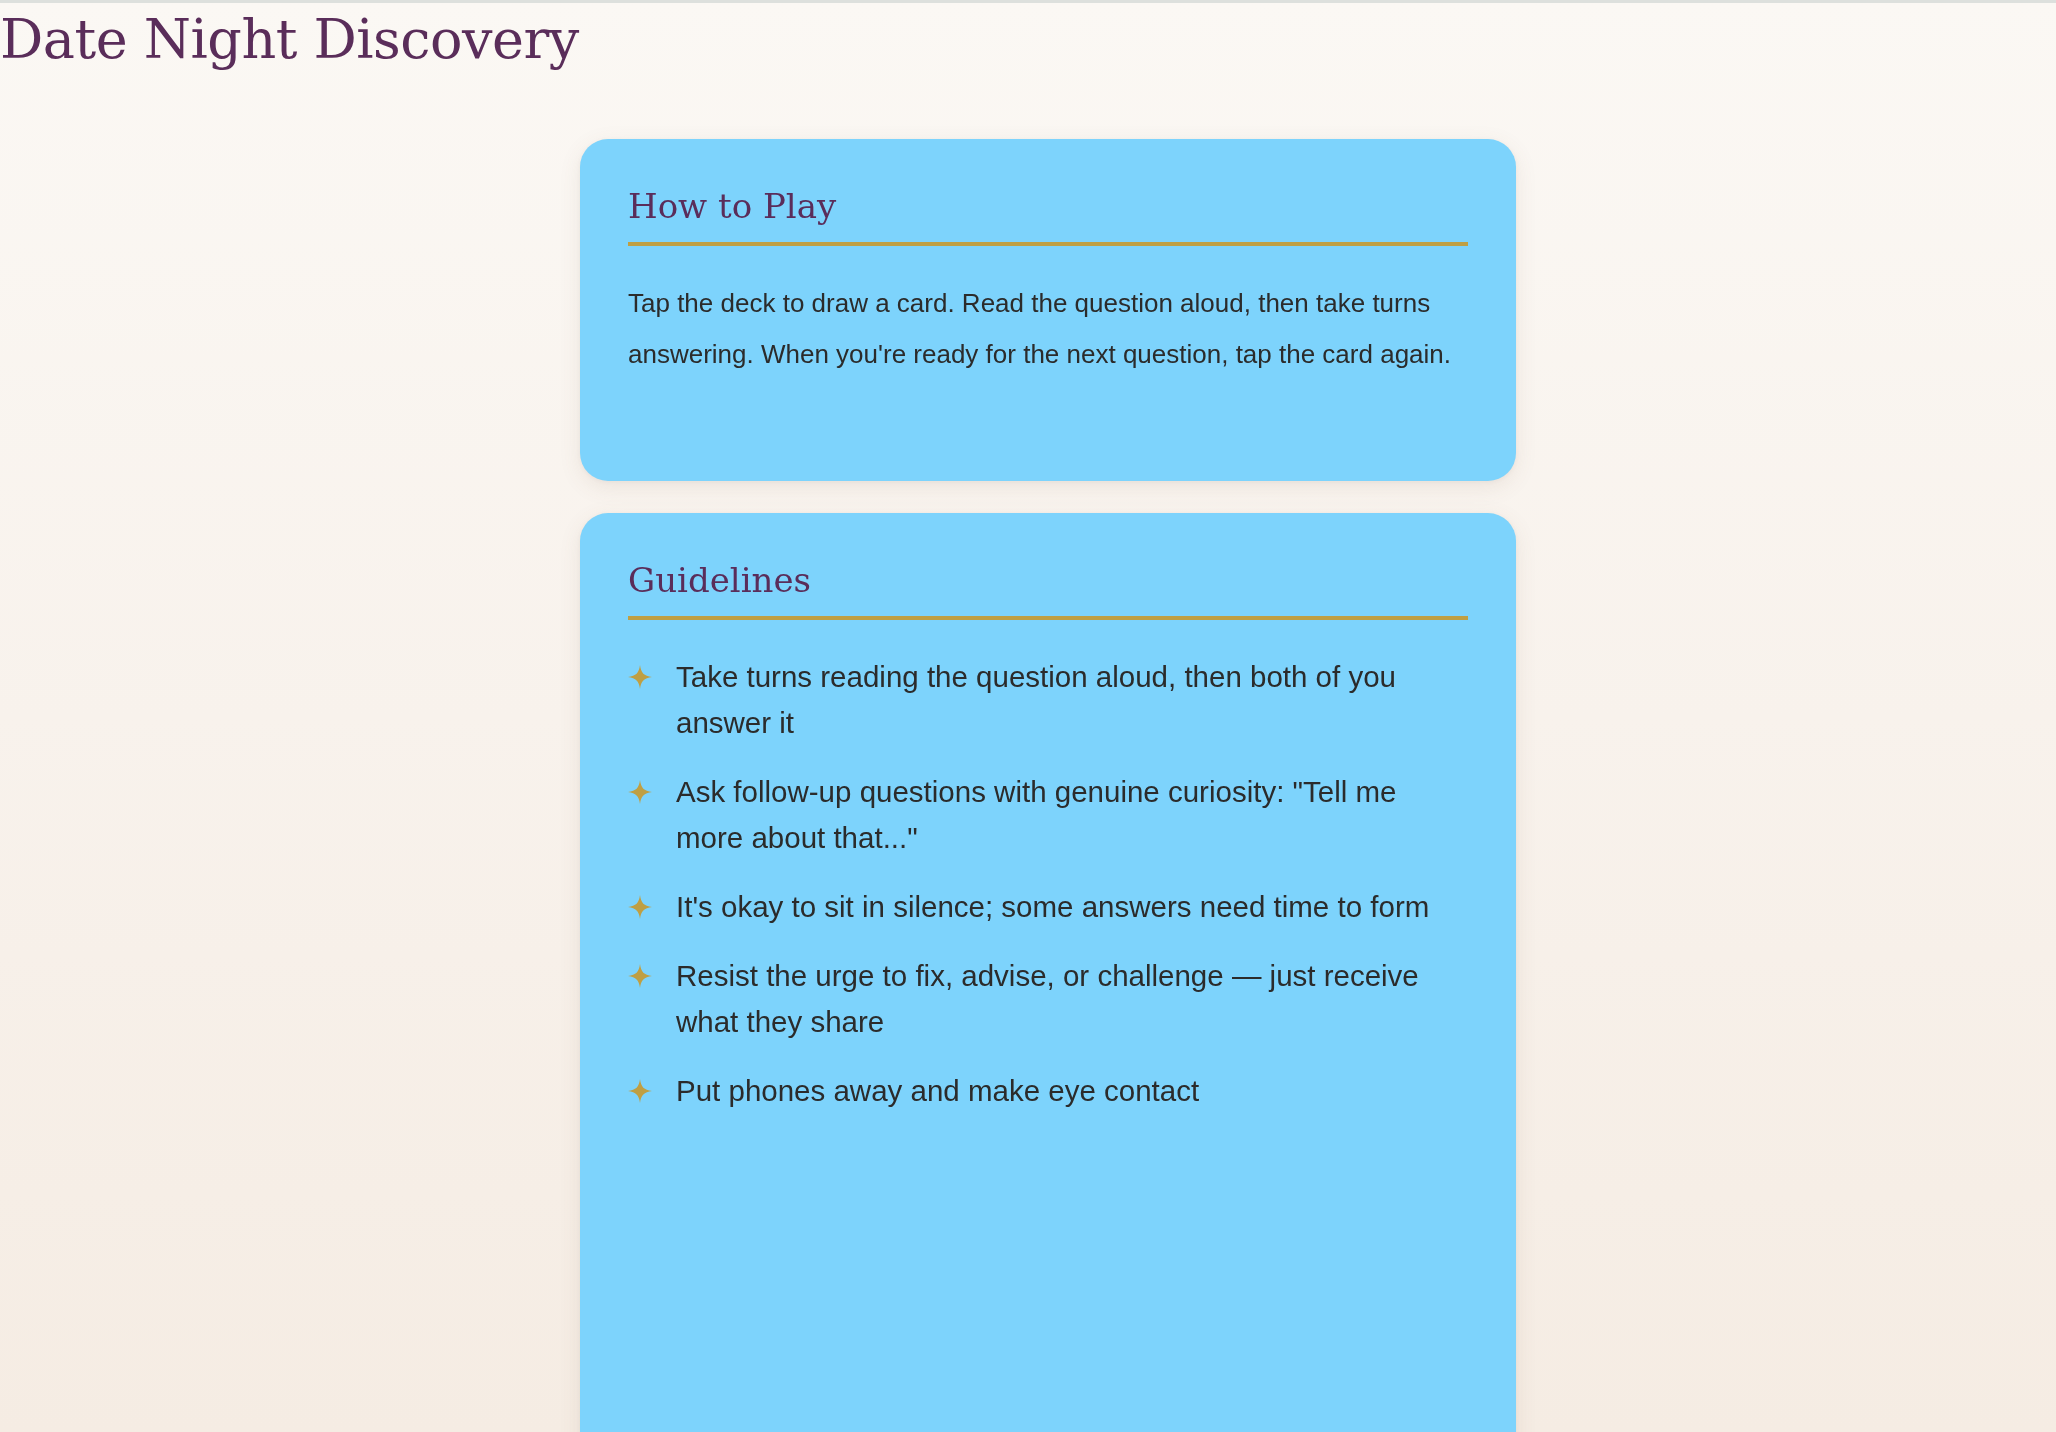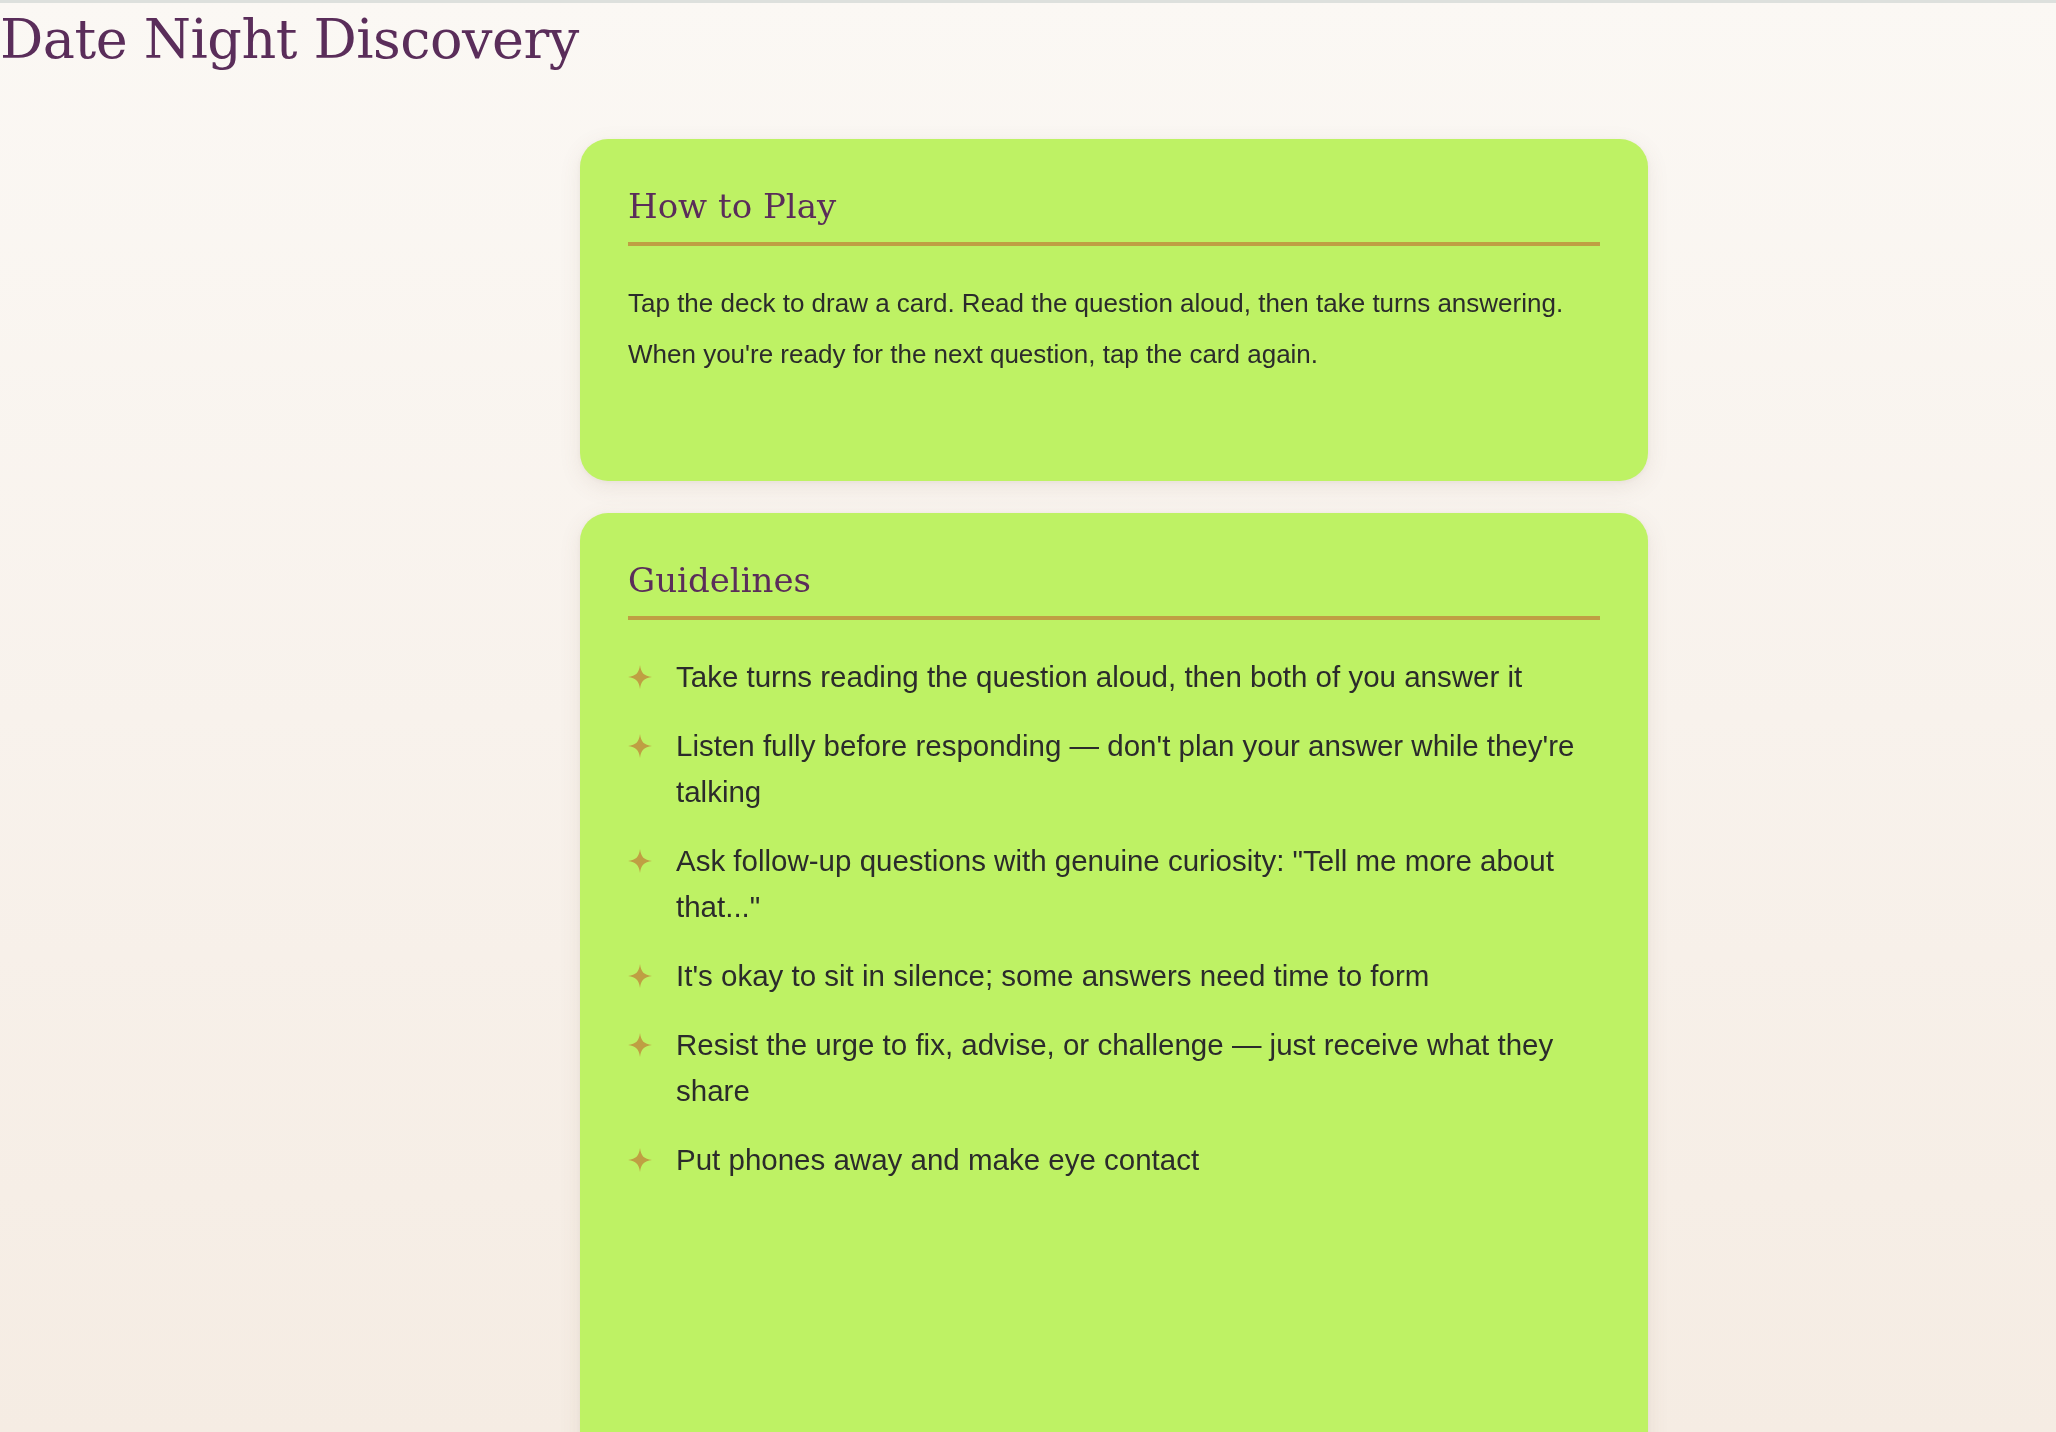--- a/index.html
+++ b/index.html
@@ -31,22 +31,22 @@
       font-family: "DejaVu Serif", "Liberation Serif", serif;
       font-size: 54px;
       font-weight: normal;
       color: #5a2d5a;
       margin: 0;
       letter-spacing: -0.5px;
     }
     .card {
       position: absolute;
       left: 580px;
-      width: 1068px;
-      background: #bef264;
+      width: 936px;
+      background: #7dd3fc;
       border-radius: 28px;
       box-shadow: 0 6px 22px rgba(120, 90, 70, 0.10), 0 1px 4px rgba(120, 90, 70, 0.06);
       box-sizing: border-box;
       padding: 0 48px;
     }
     .card-howto {
       top: 139px;
       height: 342px;
     }
     .card-guidelines {
@@ -110,26 +110,20 @@
     <li class="guideline-item">
       <svg class="star" viewBox="0 0 24 24">
           <path d="M12 0 C13 8 16 11 24 12 C16 13 13 16 12 24 C11 16 8 13 0 12 C8 11 11 8 12 0 Z" fill="#bf9f43"></path>
         </svg>
       <span>Take turns reading the question aloud, then both of you answer it</span>
     </li>
     <li class="guideline-item">
       <svg class="star" viewBox="0 0 24 24">
           <path d="M12 0 C13 8 16 11 24 12 C16 13 13 16 12 24 C11 16 8 13 0 12 C8 11 11 8 12 0 Z" fill="#bf9f43"></path>
         </svg>
-      <span>Listen fully before responding — don't plan your answer while they're talking</span>
-    </li>
-    <li class="guideline-item">
-      <svg class="star" viewBox="0 0 24 24">
-          <path d="M12 0 C13 8 16 11 24 12 C16 13 13 16 12 24 C11 16 8 13 0 12 C8 11 11 8 12 0 Z" fill="#bf9f43"></path>
-        </svg>
       <span>Ask follow-up questions with genuine curiosity: "Tell me more about that..."</span>
     </li>
     <li class="guideline-item">
       <svg class="star" viewBox="0 0 24 24">
           <path d="M12 0 C13 8 16 11 24 12 C16 13 13 16 12 24 C11 16 8 13 0 12 C8 11 11 8 12 0 Z" fill="#bf9f43"></path>
         </svg>
       <span>It's okay to sit in silence; some answers need time to form</span>
     </li>
     <li class="guideline-item">
       <svg class="star" viewBox="0 0 24 24">

